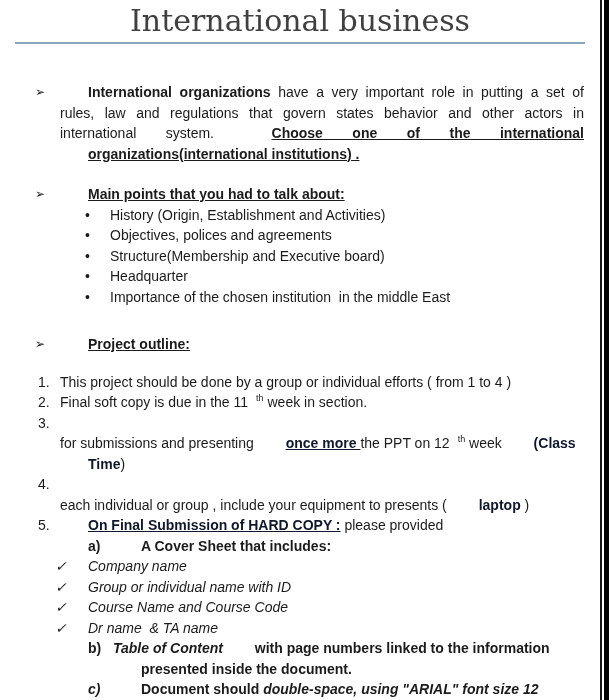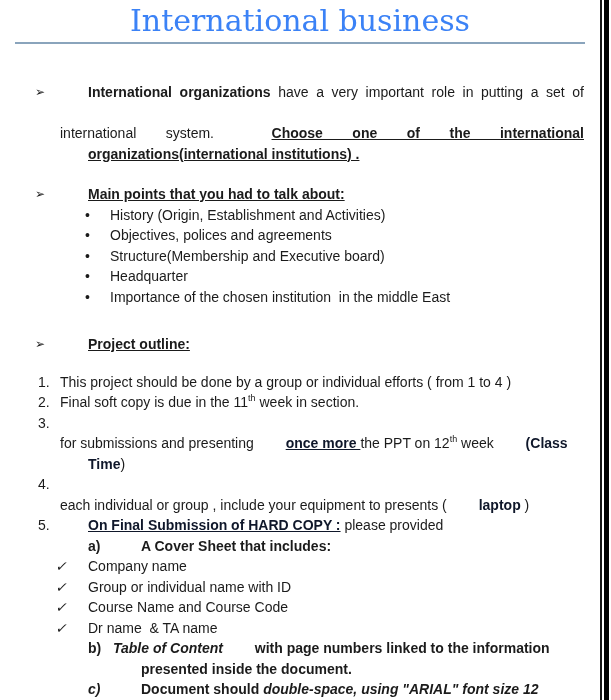--- a/index.html
+++ b/index.html
@@ -17,39 +17,39 @@
   .edge{position:absolute;top:0;right:0;width:12px;height:700px;background:#fff;}
   .edge .s1{position:absolute;top:0;right:9px;width:2px;height:700px;background:#141414;}
   .edge .s2{position:absolute;top:0;right:2px;width:5px;height:700px;background:#000;}
 
   .title{
     margin:0;padding:2px 26px 0 15px;
     text-align:center;
     font-family:"DejaVu Serif","Liberation Serif",serif;
     font-weight:normal;
     font-size:30px;line-height:38px;
-    color:#3b82f6;
+    color:#404040;
   }
   .rule{height:0;border:none;border-top:2px solid #8aa4bc;margin:2px 26px 0 15px;}
 
   .row{display:flex;align-items:flex-start;}
   .txt{flex:1;padding-right:27px;}
   .m{flex:none;}
   .m-arrow{width:25px;margin-left:35px;font-size:12px;color:#222;}
   .m-dot{width:25px;margin-left:85px;}
   .m-num{width:22px;margin-left:38px;}
   .m-alpha{width:25px;margin-left:88px;font-weight:bold;}
   .m-check{width:33px;margin-left:55px;font-style:italic;color:#222;}
 
   .b{font-weight:bold;padding-left:28px;}
   .u{text-decoration:underline;text-align:center;}
-  .i{}
+  .i{font-style:italic;}
   .bi{font-weight:bold;font-style:italic;}
   .red{color:#0f172a;}
-  sup{font-size:9px;line-height:0;}
+  sup{font-size:9px;line-height:0;margin-left:8px;}
 
   .just{text-align:justify;text-align-last:justify;}
 
   .sec-intro{margin-top:38px;}
   .sec-main{margin-top:20px;}
   .sec-project{margin-top:27px;}
   .sec-list{margin-top:17px;}
 </style>
 </head>
 <body>
@@ -57,21 +57,21 @@
 <div class="page">
 
   <h1 class="title">International business</h1>
   <hr class="rule">
 
   <div class="row sec-intro">
     <span class="m m-arrow">➢</span>
     <div class="txt">
       <div class="just">
         <span class="b">International organizations </span><span>have a very important role in putting a set of</span><br>
-        <br>
+        <span>rules, law and regulations that govern states behavior and other actors in</span><br>
         <span>international system. </span><span class="b u">Choose one of the international</span>
       </div>
       <div>
         <span class="b u">organizations(international institutions) .</span>
       </div>
     </div>
   </div>
 
   <div class="row sec-main">
     <span class="m m-arrow">➢</span>

